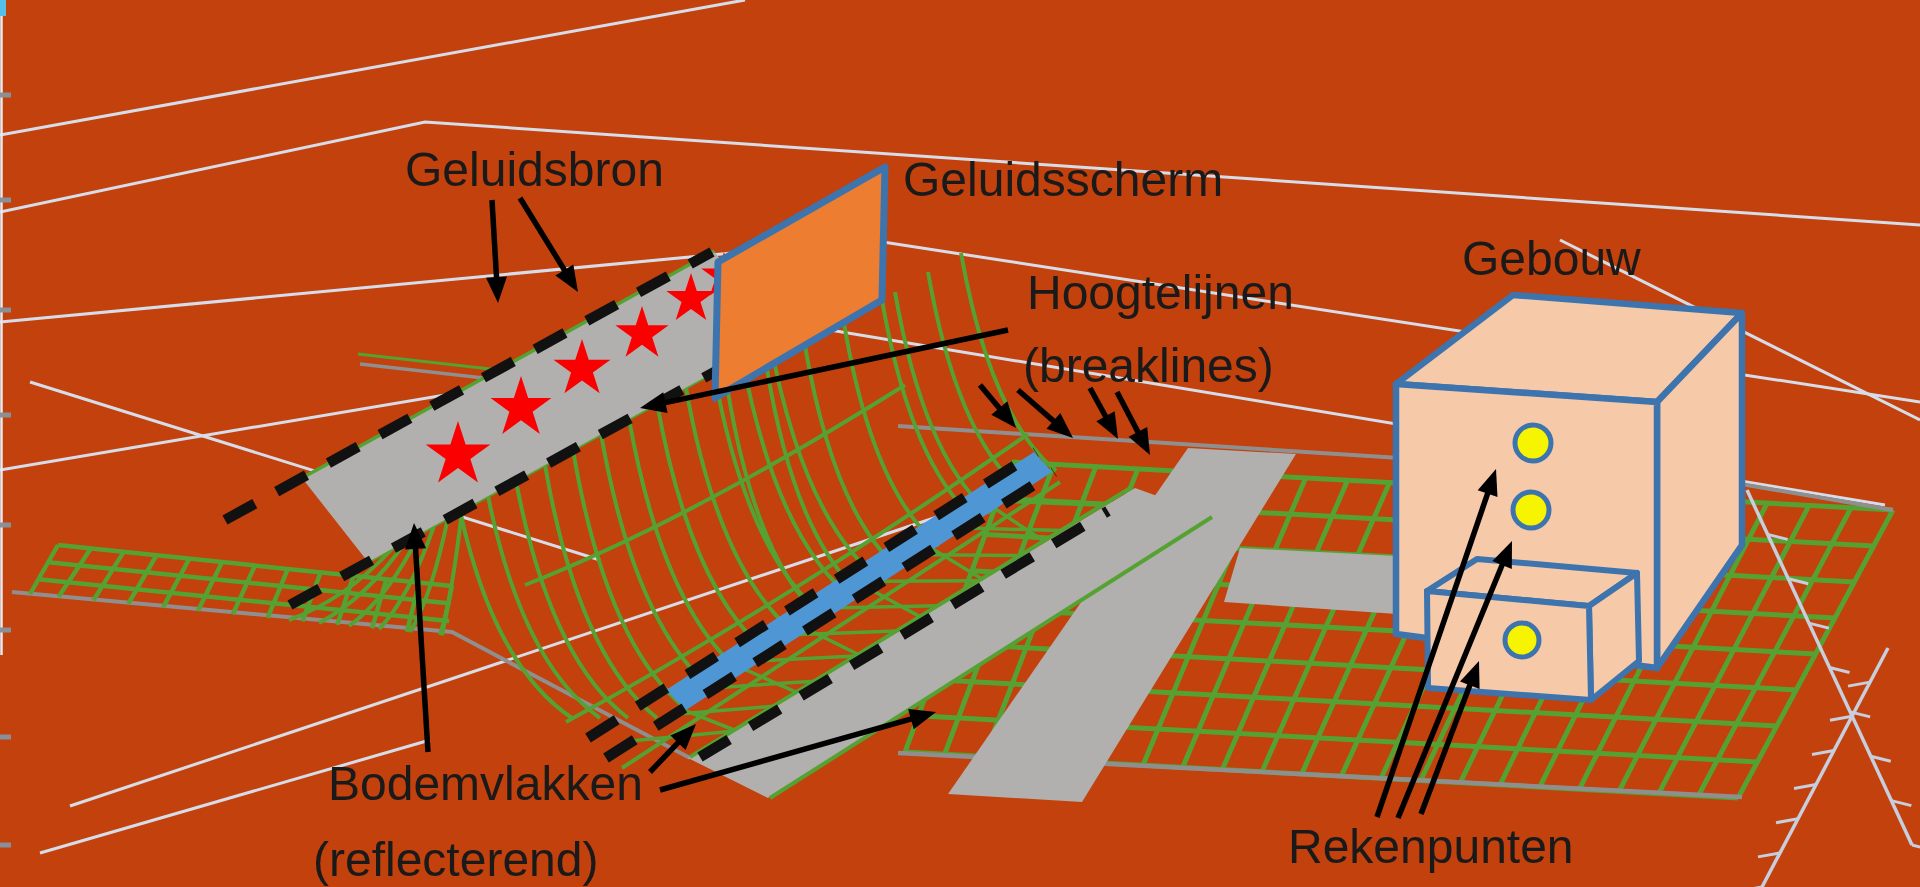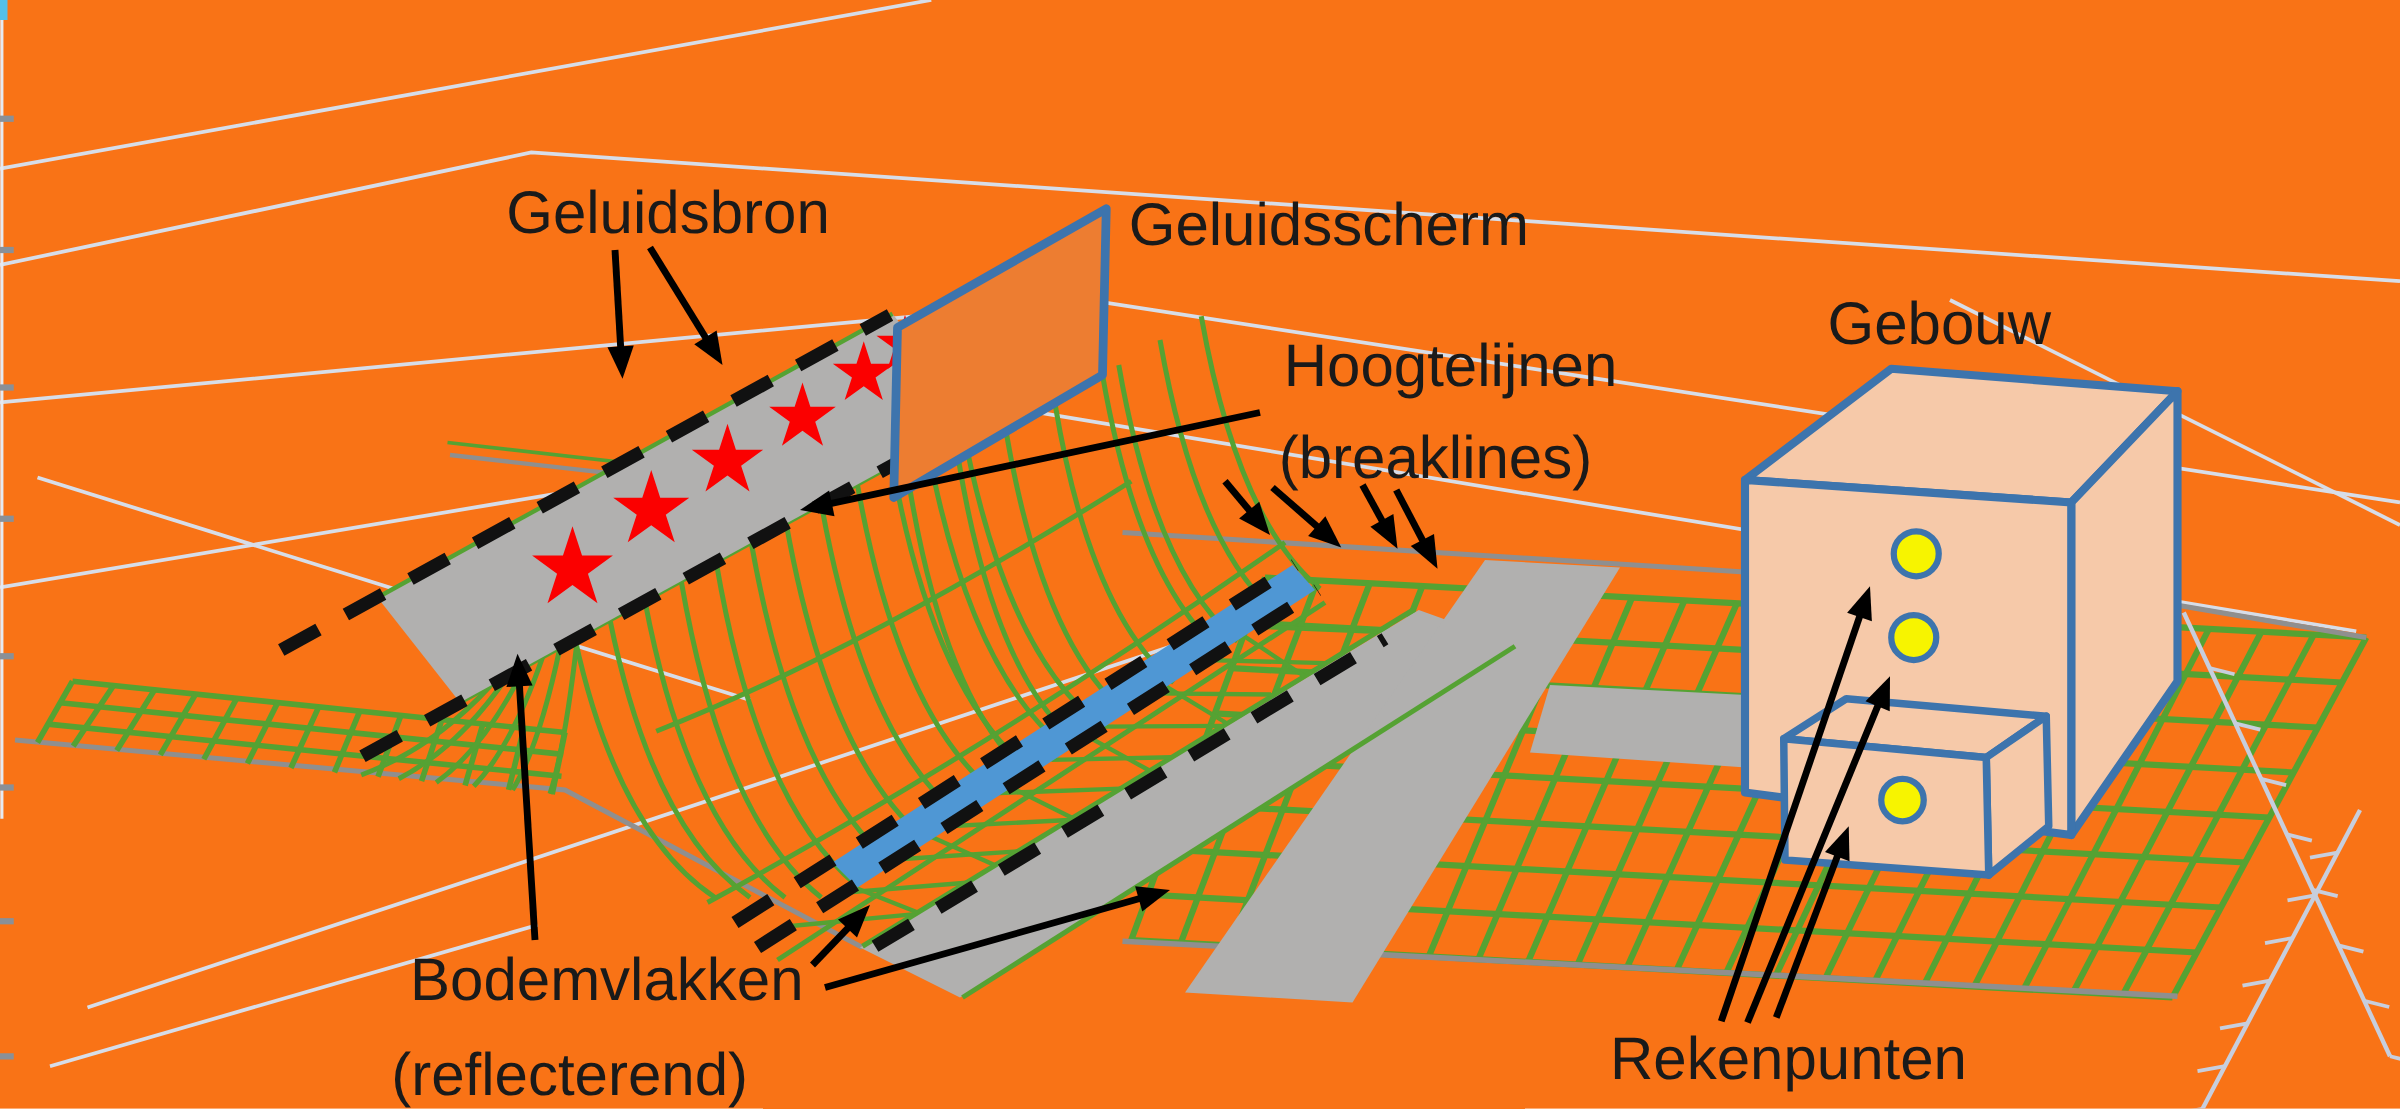--- a/index.html
+++ b/index.html
@@ -1,16 +1,16 @@
 <!DOCTYPE html>
 <html><head>
 <meta charset="utf-8">
 <style>
   html,body{margin:0;padding:0;background:#fff;}
-  .stage{position:relative;width:1920px;height:887px;background:#f97316;overflow:hidden;}
+  .stage{position:relative;width:1920px;height:887px;background:#c2410c;overflow:hidden;}
   .stage svg{position:absolute;left:0;top:0;width:100%;height:100%;}
   text{font:400 48px "Liberation Sans", sans-serif;}
 </style>
 </head>
 <body>
 
 <div class="stage">
 <svg viewBox="0 0 1920 887">
 
   <g id="g-frame">

